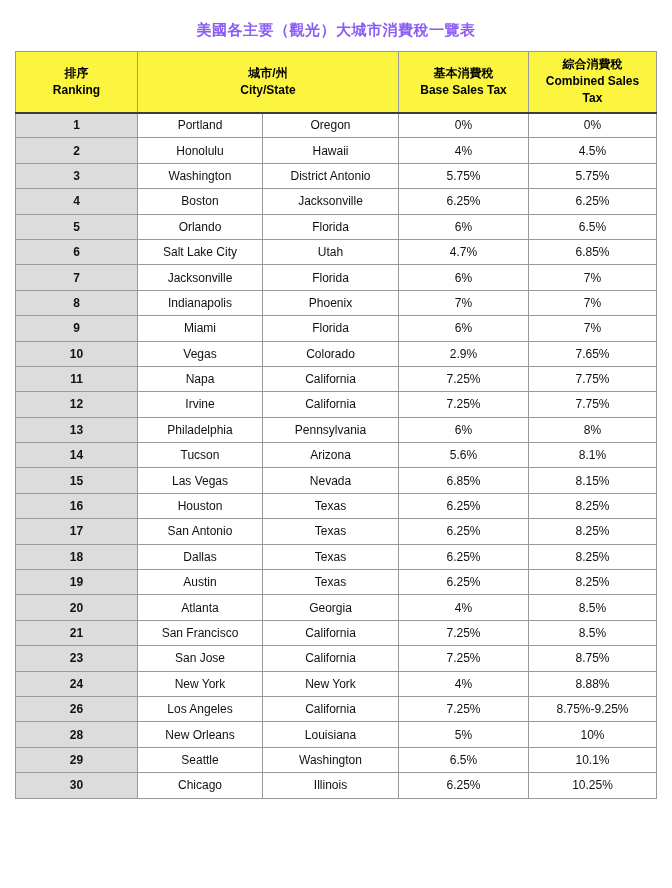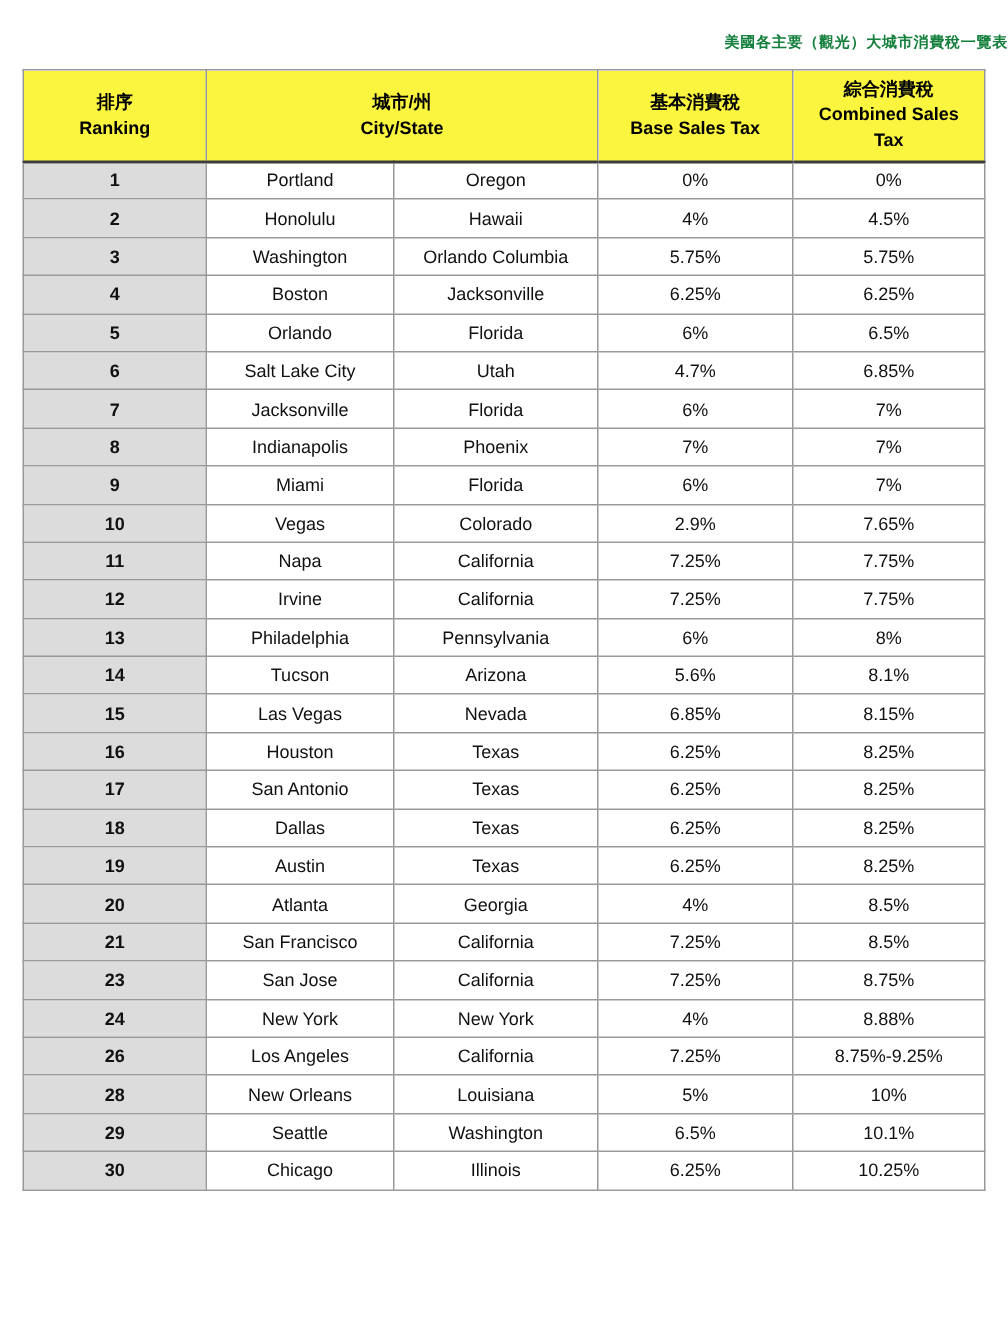--- a/index.html
+++ b/index.html
@@ -10,24 +10,24 @@
     color: #111111;
   }
   .page {
     width: 672px;
     height: 888px;
     background: #ffffff;
     overflow: hidden;
   }
   .title {
     margin-top: 21px;
-    text-align: right;
-    font-size: 10px;
+    text-align: center;
+    font-size: 15px;
     font-weight: bold;
-    color: #15803d;
+    color: #8b5cf6;
     letter-spacing: 0.5px;
   }
   table.tax-table {
     border-collapse: collapse;
     table-layout: fixed;
     width: 641px;
     margin: 11px auto 0 auto;
   }
   col.c-rank     { width: 122px; }
   col.c-city     { width: 125px; }
@@ -110,21 +110,21 @@
         <tr>
     <td class="rank">2</td>
     <td class="city">Honolulu</td>
     <td class="state">Hawaii</td>
     <td class="base">4%</td>
     <td class="combined">4.5%</td>
   </tr>
         <tr>
     <td class="rank">3</td>
     <td class="city">Washington</td>
-    <td class="state">Orlando Columbia</td>
+    <td class="state">District Antonio</td>
     <td class="base">5.75%</td>
     <td class="combined">5.75%</td>
   </tr>
         <tr>
     <td class="rank">4</td>
     <td class="city">Boston</td>
     <td class="state">Jacksonville</td>
     <td class="base">6.25%</td>
     <td class="combined">6.25%</td>
   </tr>

